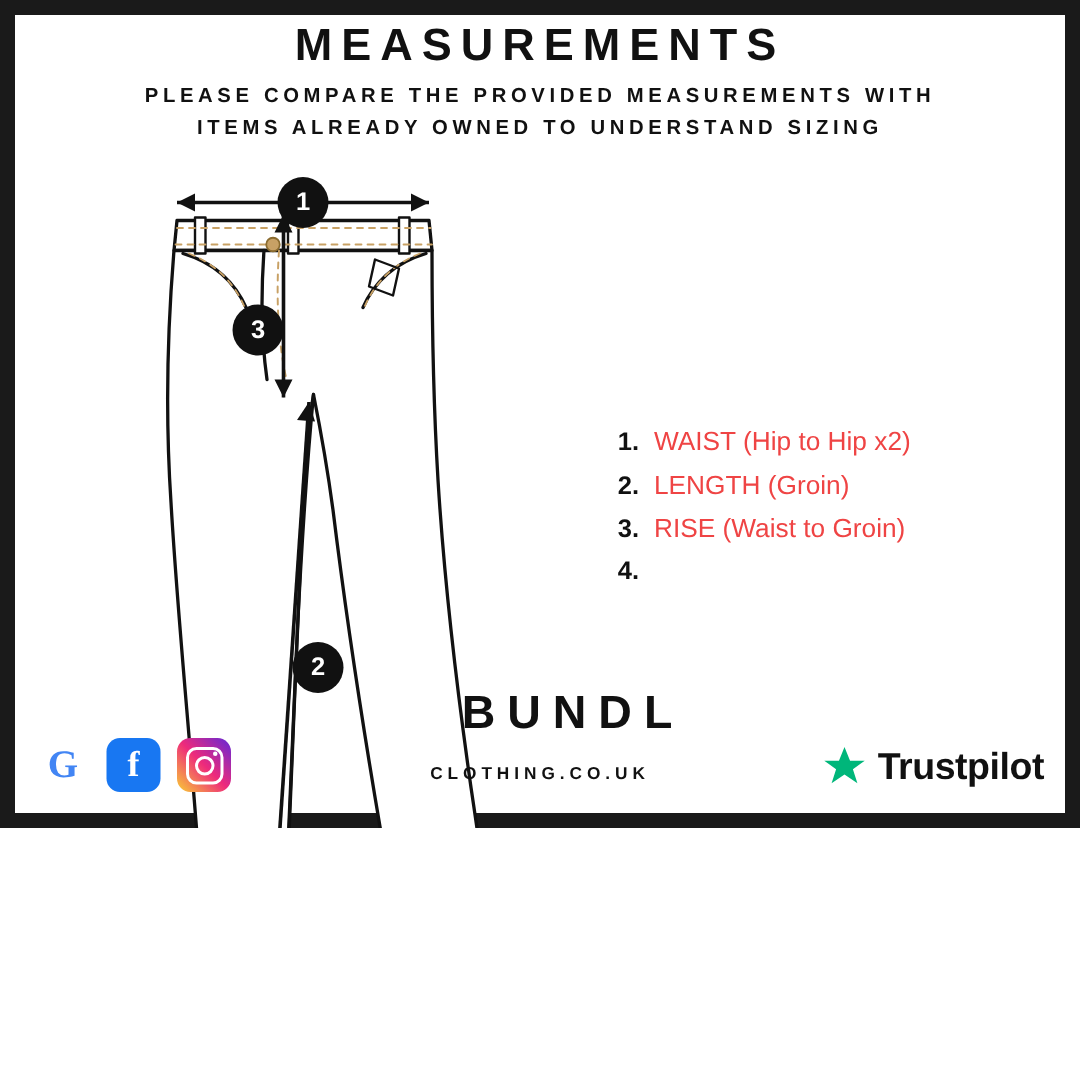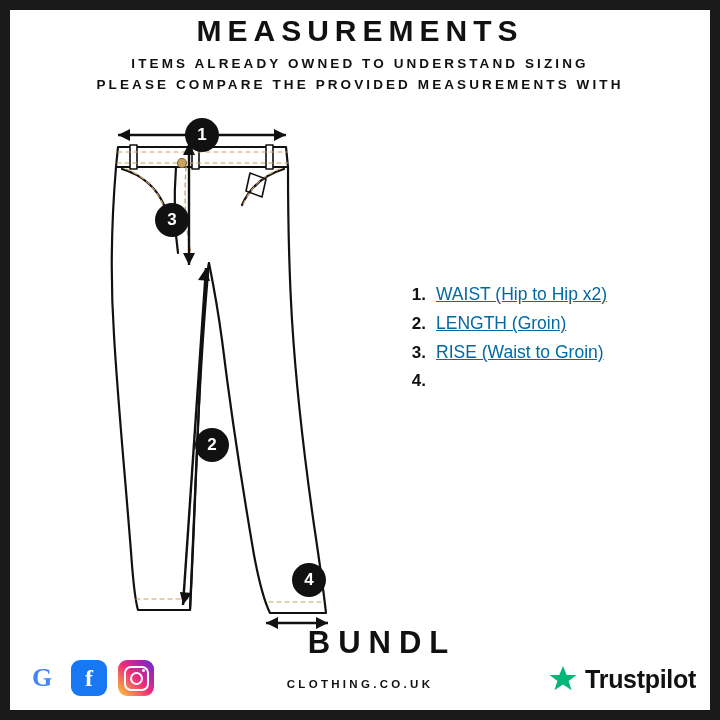--- a/index.html
+++ b/index.html
@@ -6,21 +6,21 @@
     margin: 0;
     padding: 0;
     background: #ffffff;
   }
   body {
     font-family: "Liberation Sans", sans-serif;
   }
   #page {
     position: relative;
     width: 720px;
-    height: 720px;
+    height: 552px;
     background: #ffffff;
     overflow: hidden;
     box-sizing: border-box;
   }
   
   .frame-top, .frame-bottom, .frame-left, .frame-right {
     position: absolute;
     background: #1a1a1a;
   }
   .frame-top { left: 0; top: 0; width: 720px; height: 10px; }
@@ -67,22 +67,21 @@
   .legend-num {
     width: 26px;
     text-align: right;
     font-size: 17px;
     font-weight: bold;
     color: #111111;
     margin-right: 10px;
   }
   .legend-text {
     font-size: 17.5px;
-    color: #0369a1;
-    text-decoration: underline;
+    color: #ef4444;
   }
 
   
   .diagram {
     position: absolute;
     left: 70px;
     top: 105px;
     width: 340px;
     height: 530px;
   }
@@ -204,22 +203,22 @@
 <div id="page">
 
   <div class="frame-top"></div>
   <div class="frame-bottom"></div>
   <div class="frame-left"></div>
   <div class="frame-right"></div>
 
   <div class="header">
     <div class="title">MEASUREMENTS</div>
     <div class="subtitle">
+      <div>PLEASE COMPARE THE PROVIDED MEASUREMENTS WITH</div>
       <div>ITEMS ALREADY OWNED TO UNDERSTAND SIZING</div>
-      <div>PLEASE COMPARE THE PROVIDED MEASUREMENTS WITH</div>
     </div>
   </div>
 
   <div class="diagram">
     <svg width="340" height="530" viewBox="0 0 340 530">
       <g fill="#ffffff" stroke="#111111" stroke-width="2.2" stroke-linejoin="round" stroke-linecap="round">
 
         <path d="M48 42 L216 42 L218 62 L46 62 Z"></path>
 
         <path d="M46 62

